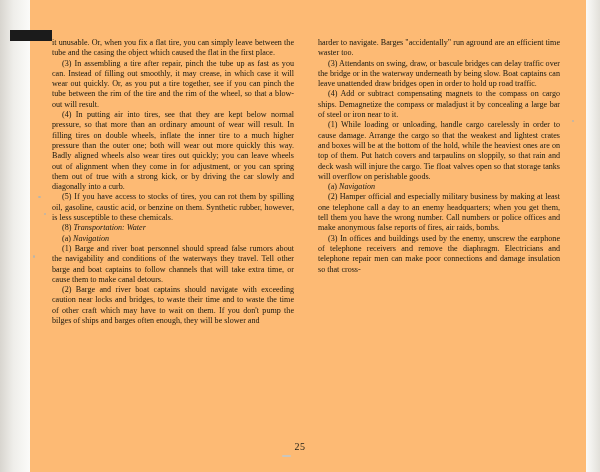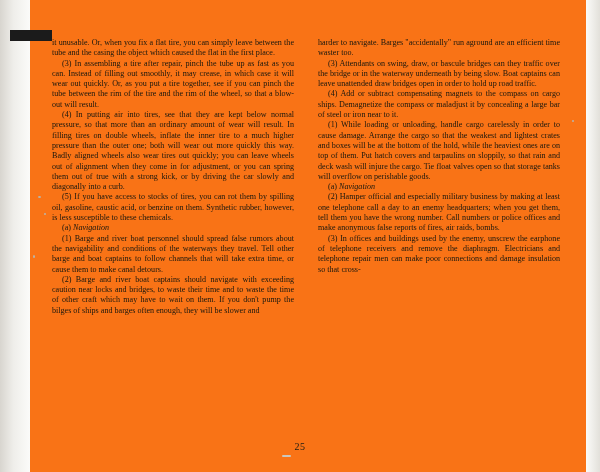--- a/index.html
+++ b/index.html
@@ -10,21 +10,21 @@
     width: 600px;
     height: 472px;
     background: #ffffff;
     font-family: "Liberation Serif", serif;
     overflow: hidden;
   }
   .page {
     position: relative;
     width: 600px;
     height: 472px;
-    background: #f97316;
+    background: #fdba74;
   }
   
   .page::before {
     content: "";
     position: absolute;
     left: 0; top: 0;
     width: 30px; height: 472px;
     background: linear-gradient(to right, #d8d5cf 0%, #efeeea 45%, #fbfbf9 100%);
     pointer-events: none;
   }
@@ -118,27 +118,28 @@
   <div class="speck s3"></div>
   <div class="speck s4"></div>
   <div class="speck s5"></div>
 
   <div class="columns">
     <div class="col" id="left-col">
         <p class="cont"><span>it unusable.  Or, when you fix a flat tire, you can simply leave between the tube and the casing the object which caused the flat in the first place.</span></p>
         <p><span>(3)</span><span> In assembling a tire after repair, pinch the tube up as fast as you can. Instead of filling out smoothly, it may crease, in which case it will wear out quickly.  Or, as you put a tire together, see if you can pinch the tube between the rim of the tire and the rim of the wheel, so that a blow-out will result.</span></p>
         <p><span>(4)</span><span> In putting air into tires, see that they are kept below normal pressure, so that more than an ordinary amount of wear will result.  In filling tires on double wheels, inflate the inner tire to a much higher pressure than the outer one; both will wear out more quickly this way. Badly aligned wheels also wear tires out quickly; you can leave wheels out of alignment when they come in for adjustment, or you can spring them out of true with a strong kick, or by driving the car slowly and diagonally into a curb.</span></p>
         <p><span>(5)</span><span> If you have access to stocks of tires, you can rot them by spilling oil, gasoline, caustic acid, or benzine on them.  Synthetic rubber, however, is less susceptible to these chemicals.</span></p>
+        <p class="hd"><span class="num">(8)</span><span> Transportation:  Water</span></p>
         <p class="sub"><span class="num">(a)</span><span> Navigation</span></p>
         <p><span>(1)</span><span> Barge and river boat personnel should spread false rumors about the navigability and conditions of the waterways they travel.  Tell other barge and boat captains to follow channels that will take extra time, or cause them to make canal detours.</span></p>
         <p><span>(2)</span><span> Barge and river boat captains should navigate with exceeding caution near locks and bridges, to waste their time and to waste the time of other craft which may have to wait on them.  If you don't pump the bilges of ships and barges often enough, they will be slower and</span></p>
       </div>
     <div class="col" id="right-col">
         <p class="cont"><span>harder to navigate.  Barges "accidentally" run aground are an efficient time waster too.</span></p>
-        <p><span>(3)</span><span> Attendants on swing, draw, or bascule bridges can they traffic over the bridge or in the waterway underneath by being slow.  Boat captains can leave unattended draw bridges open in order to hold up road traffic.</span></p>
+        <p><span>(3)</span><span> Attendants on swing, draw, or bascule bridges can delay traffic over the bridge or in the waterway underneath by being slow.  Boat captains can leave unattended draw bridges open in order to hold up road traffic.</span></p>
         <p><span>(4)</span><span> Add or subtract compensating magnets to the compass on cargo ships.  Demagnetize the compass or maladjust it by concealing a large bar of steel or iron near to it.</span></p>
         <p><span>(1)</span><span> While loading or unloading, handle cargo carelessly in order to cause damage.  Arrange the cargo so that the weakest and lightest crates and boxes will be at the bottom of the hold, while the heaviest ones are on top of them. Put hatch covers and tarpaulins on sloppily, so that rain and deck wash will injure the cargo. Tie float valves open so that storage tanks will overflow on perishable goods.</span></p>
         <p class="sub"><span class="num">(a)</span><span> Navigation</span></p>
         <p><span>(2)</span><span> Hamper official and especially military business by making at least one telephone call a day to an enemy headquarters; when you get them, tell them you have the wrong number. Call numbers or police offices and make anonymous false reports of fires, air raids, bombs.</span></p>
         <p><span>(3)</span><span> In offices and buildings used by the enemy, unscrew the earphone of telephone receivers and remove the diaphragm.  Electricians and telephone repair men can make poor connections and damage insulation so that cross-</span></p>
       </div>
   </div>
 
   <div class="pagenum">25</div>
 

